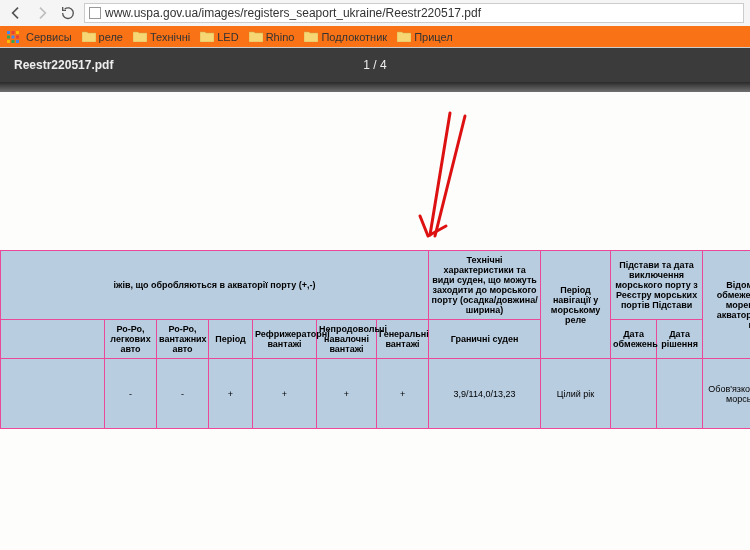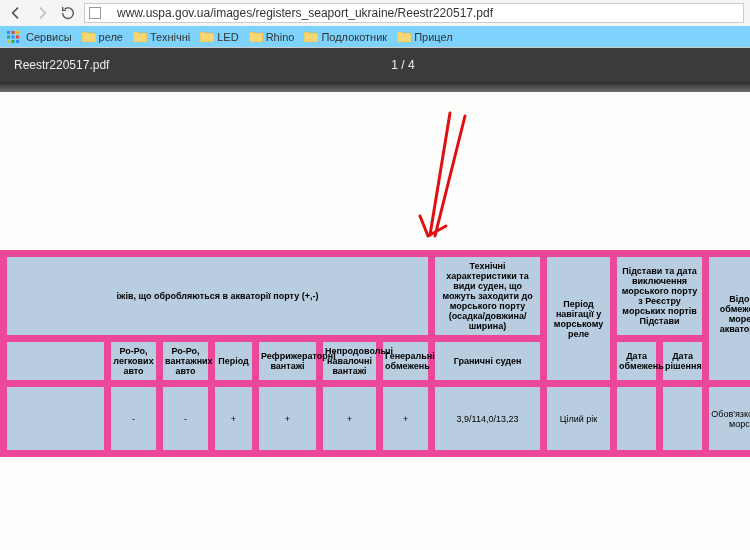--- a/index.html
+++ b/index.html
@@ -4,48 +4,48 @@
 <style>
   * { box-sizing: border-box; margin: 0; padding: 0; }
   html, body { width: 750px; height: 550px; overflow: hidden; font-family: Arial, sans-serif; }
   body { background: #f0f0f0; }
 
   
   .chrome { width: 100%; background: #f5f5f5; }
   .nav-row { display: flex; align-items: center; padding: 2px 6px; gap: 6px; background: #f5f5f5; height: 26px; }
   .nav-btn { width: 20px; height: 20px; display: flex; align-items: center; justify-content: center; color: #555; cursor: pointer; }
   .nav-btn svg { width: 16px; height: 16px; }
-  .addr { flex: 1; display: flex; align-items: center; border: 1px solid #ccc; background: #fff; height: 20px; padding: 0 4px; font-size: 12px; color: #333; gap: 16px; }
+  .addr { flex: 1; display: flex; align-items: center; border: 1px solid #ccc; background: #fff; height: 20px; padding: 0 4px; font-size: 12px; color: #333; gap: 4px; }
   .addr .page-icon { width: 12px; height: 12px; border: 1px solid #999; background: #fff; }
-  .bookmarks { display: flex; align-items: center; gap: 2px; padding: 2px 6px; height: 22px; background: #7dd3fc; font-size: 11px; color: #333; border-bottom: 1px solid #ccc; }
+  .bookmarks { display: flex; align-items: center; gap: 2px; padding: 2px 6px; height: 22px; background: #f97316; font-size: 11px; color: #333; border-bottom: 1px solid #ccc; }
   .apps-icon { width: 14px; height: 14px; display: inline-block; }
   .bm-item { display: flex; align-items: center; gap: 3px; padding: 0 4px; cursor: pointer; }
   .folder-icon { width: 14px; height: 11px; display: inline-block; }
   .folder-icon svg { width: 100%; height: 100%; }
 
   
   .pdf-bar { background: #3b3b3b; color: #eee; height: 34px; display: flex; align-items: center; padding: 0 14px; font-size: 12px; justify-content: space-between; }
-  .pdf-title { font-weight: normal; }
-  .pdf-pages { position: absolute; left: 50%; transform: translateX(-50%); margin-left: 28px; }
+  .pdf-title { font-weight: bold; }
+  .pdf-pages { position: absolute; left: 50%; transform: translateX(-50%); }
   .pdf-wrap { position: relative; width: 100%; }
 
   
   .shade { height: 10px; background: linear-gradient(#2a2a2a, #707070); }
 
   
   .page-area { width: 100%; height: calc(550px - 26px - 22px - 34px - 10px); background: #fdfdfc; position: relative; overflow: hidden; }
   .whitespace { height: 158px; position: relative; }
 
   
   .arrow { position: absolute; top: 16px; left: 370px; width: 100px; height: 140px; pointer-events: none; }
   .arrow svg { width: 100%; height: 100%; }
 
   
   table { border-collapse: collapse; width: 100%; table-layout: fixed; }
-  th, td { border: 7px solid #ec4899; background: #b9cde0; font-size: 9px; color: #000; text-align: center; vertical-align: middle; padding: 4px 2px; }
+  th, td { border: 1px solid #ec4899; background: #b9cde0; font-size: 9px; color: #000; text-align: center; vertical-align: middle; padding: 4px 2px; }
   .data-row td { height: 70px; }
   col.c1 { width: 104px; }
   col.c2,col.c3 { width: 52px; }
   col.c4 { width: 44px; }
   col.c5 { width: 64px; }
   col.c6 { width: 60px; }
   col.c7 { width: 52px; }
   col.c8 { width: 112px; }
   col.c9 { width: 70px; }
   col.c10,col.c11 { width: 46px; }
@@ -175,21 +175,21 @@
           <th colspan="2">Підстави та дата виключення морського порту з Реєстру морських портів Підстави</th>
           <th rowspan="2">Відомості щодо обмежень з безпеки мореплавства в акваторії морського порту</th>
         </tr>
         <tr>
           <th></th>
           <th>Ро-Ро, легкових авто</th>
           <th>Ро-Ро, вантажних авто</th>
           <th>Період</th>
           <th>Рефрижераторні вантажі</th>
           <th>Непродовольчі навалочні вантажі</th>
-          <th>Генеральні обмежень</th>
+          <th>Генеральні вантажі</th>
           <th>Граничні суден</th>
           <th>Дата обмежень</th>
           <th>Дата рішення</th>
         </tr>
       </thead>
       <tbody>
         <tr class="data-row">
           <td></td>
           <td>-</td>
           <td>-</td>

